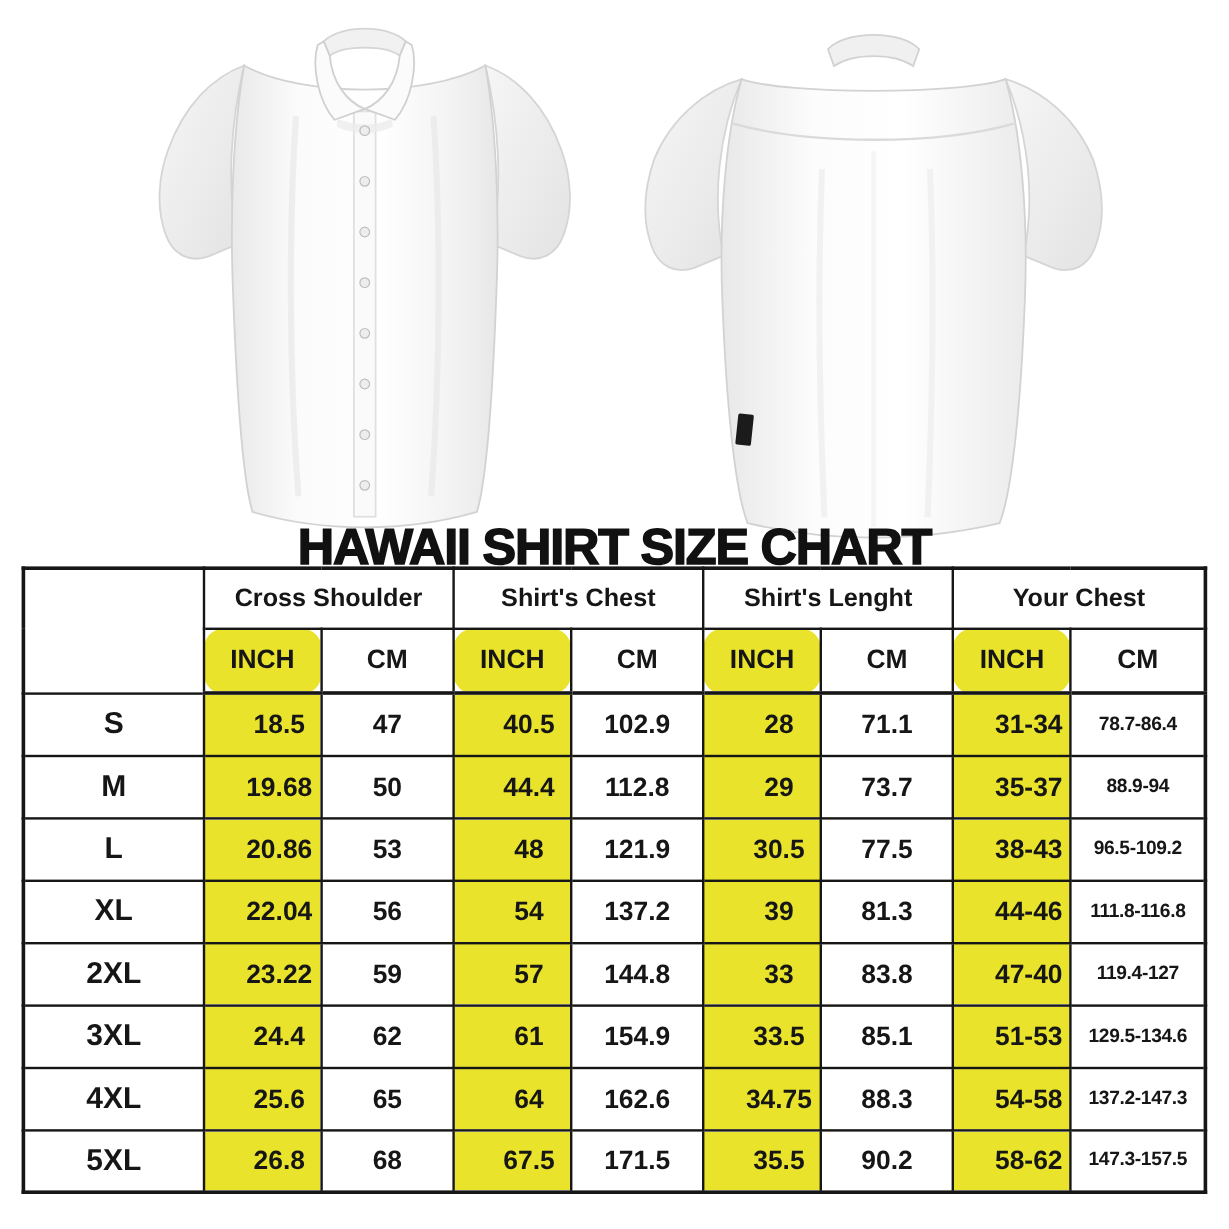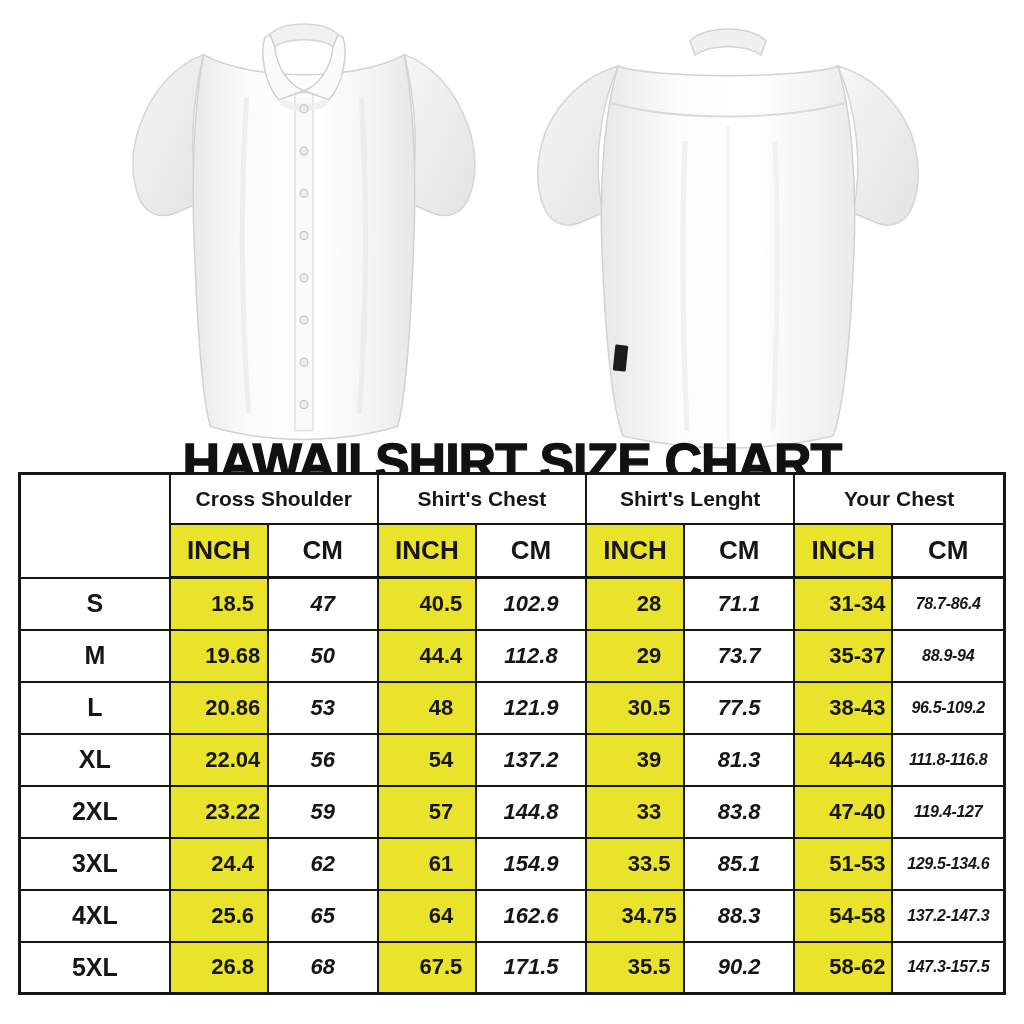--- a/index.html
+++ b/index.html
@@ -11,45 +11,45 @@
   .page { position:absolute; inset:0; background:#ffffff; }
 
   
   .shirt-svg { position:absolute; }
   .shirt-front { left:128px; top:6px; width:372px; height:438px; }
   .shirt-back  { left:535px; top:10px; width:400px; height:442px; }
 
   
   .title {
     position:absolute; top:432px; left:0; width:100%;
-    text-align:center; font-size:52px; font-weight:900;
+    text-align:center; font-size:42px; font-weight:900;
     letter-spacing:-1px; color:#111;
     -webkit-text-stroke:1.3px #111;
   }
 
   
   table.size-chart {
     position:absolute; left:18px; top:472px; width:988px;
     border-collapse:collapse; table-layout:fixed;
     background:#ffffff; border:3px solid #161616;
   }
   .size-chart th, .size-chart td {
     border:2px solid #161616; text-align:center; vertical-align:middle;
     font-weight:bold; color:#161616; overflow:hidden; white-space:nowrap;
   }
   .group-cell   { height:50px; font-size:21px; background:#ffffff; }
   .corner       { background:#ffffff; }
-  .unit-cell    { height:54px; font-size:26px; background:#ffffff; }
+  .unit-cell    { height:54px; font-size:22px; background:#ffffff;border-radius:16px; }
   .unit-cell.inch { background:var(--yellow,#e9e32b); }
   thead tr:last-child th { border-bottom:3px solid #161616; }
   tbody tr { height:52px; }
   .size-cell { font-size:25px; background:#ffffff; }
   tbody td   { font-size:22px; }
   tbody td.inch { background:var(--yellow,#e9e32b);padding-left:28px; }
-  tbody td.cm   { background:#ffffff;font-style:italic; }
+  tbody td.cm   { background:#ffffff; }
   tbody td.narrow { font-size:16px; letter-spacing:-0.3px; }
 </style>
 </head>
 <body style="--yellow: #e9e32b;">
 
 <div class="page">
 
   <svg class="shirt-svg shirt-front" viewBox="0 0 370 435" aria-hidden="true">
     <defs>
       <linearGradient id="gBody" x1="0" y1="0" x2="1" y2="0">

